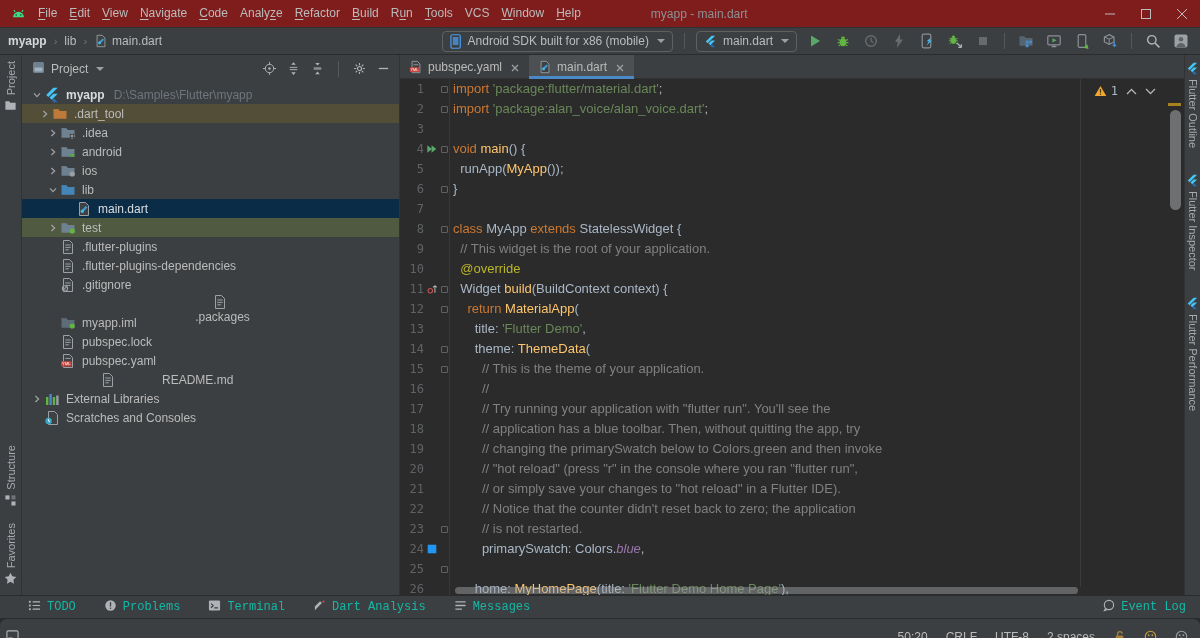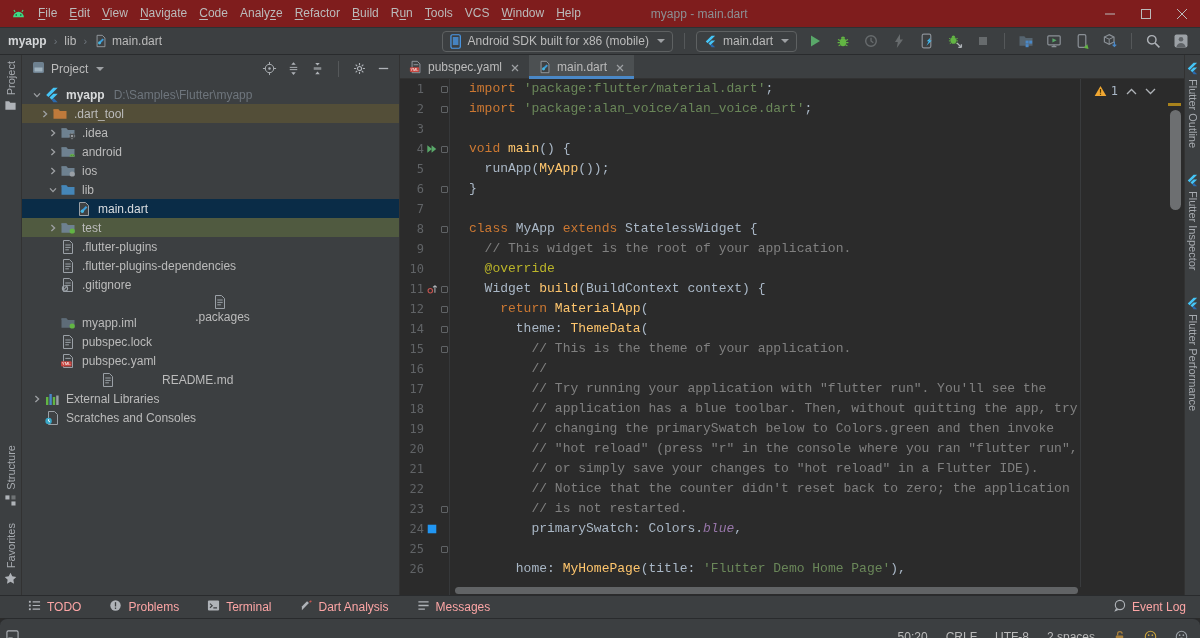--- a/index.html
+++ b/index.html
@@ -68,31 +68,31 @@
   .tab.active::after { content:""; position:absolute; left:0; right:0; bottom:-1px; height:3px; background:#4A88C7; }
   .tab .close { width:10px; height:10px; margin-left:3px; } .tab .close svg { width:10px; height:10px; }
   .code-area { flex:1; position:relative; overflow:hidden; font-family:"DejaVu Sans Mono","Liberation Mono",monospace; }
   .gutter-guide { position:absolute; left:49px; top:0; bottom:0; width:1px; background:#36383A; }
   .code-line { display:flex; height:20px; align-items:center; position:relative; }
   .ln { width:24px; flex:none; text-align:right; color:#606366; font-size:12px; font-family:"DejaVu Sans Mono","Liberation Mono",monospace; }
   .gslot { width:14px; height:20px; flex:none; display:flex; align-items:center; justify-content:center; margin-left:1px; }
   .gslot svg { width:12px; height:12px; }
   .fslot { width:11px; height:20px; flex:none; display:flex; align-items:center; justify-content:center; }
   .fold-box { width:7px; height:7px; border:1px solid #5F6265; border-radius:1px; background:#2B2B2B; }
-  pre.codeln { margin:16px; padding-left:3px; font-size:13px; line-height:20px; color:#A9B7C6; white-space:pre; font-family:Liberation Mono, monospace; }
+  pre.codeln { margin:0; padding-left:3px; font-size:13px; line-height:20px; color:#A9B7C6; white-space:pre; font-family:Liberation Sans, sans-serif; }
   .tk-kw { color:#CC7832; } .tk-s { color:#6A8759; } .tk-c { color:#808080; }
   .tk-fn { color:#FFC66D; } .tk-an { color:#BBB529; } .tk-m { color:#9876AA; font-style:italic; } .tk-d { color:#A9B7C6; }
   .margin-guide { position:absolute; left:680px; top:0; bottom:8px; width:1px; background:#393B3D; }
   .inspect { position:absolute; top:5px; right:28px; display:flex; align-items:center; gap:8px; font-size:12px; color:#A9B7C6; }
   .inspect svg { display:block; }
   .vsb-mark { position:absolute; right:3px; top:24px; width:13px; height:3px; background:#A8821C; }
   .vsb-thumb { position:absolute; right:3px; top:31px; width:11px; height:100px; background:rgba(164,168,172,.55); border-radius:6px; }
   .hsb-thumb { position:absolute; left:55px; right:106px; bottom:1px; height:7px; background:rgba(164,168,172,.45); border-radius:4px; }
   
-  .bottombar { height:23px; background:#3C3F41; border-top:1px solid #292B2D; display:flex; align-items:center; padding:0 14px 0 28px; gap:26px; font-size:12px; color:#fca5a5; }
+  .bottombar { height:23px; background:#3C3F41; border-top:1px solid #292B2D; display:flex; align-items:center; padding:0 14px 0 28px; gap:26px; font-size:12px; color:#14b8a6;font-family:Liberation Mono, monospace; }
   .bb-item { display:flex; align-items:center; gap:6px; cursor:default; }
   .bb-item svg { width:13px; height:13px; }
   .bb-right { margin-left:auto; display:flex; align-items:center; gap:6px; }
   .statusbar { height:36px; background:#3C3F41; border-top:1px solid #292B2D; display:flex; align-items:center; padding:0 12px 0 6px; font-size:12px; color:#BBBBBB;border-radius:7px; }
   .sb-left svg { width:13px; height:13px; display:block; }
   .sb-right { margin-left:auto; display:flex; align-items:center; gap:18px; }
   .sb-right .sic svg { width:13px; height:13px; display:block; }
 </style>
 </head>
 <body>
@@ -661,20 +661,26 @@
             </span>
             <pre class="codeln"><span class="tk-d">  Widget </span><span class="tk-fn">build</span><span class="tk-d">(BuildContext context) {</span></pre>
           </div>
           <div class="code-line">
             <span class="ln">12</span>
             <span class="gslot"></span>
             <span class="fslot">
               <span class="fold-box"></span>
             </span>
             <pre class="codeln"><span class="tk-d">    </span><span class="tk-kw">return</span><span class="tk-d"> </span><span class="tk-fn">MaterialApp</span><span class="tk-d">(</span></pre>
+          </div>
+          <div class="code-line">
+            <span class="ln">13</span>
+            <span class="gslot"></span>
+            <span class="fslot"></span>
+            <pre class="codeln"><span class="tk-d">      title: </span><span class="tk-s">'Flutter Demo'</span><span class="tk-d">,</span></pre>
           </div>
           <div class="code-line">
             <span class="ln">14</span>
             <span class="gslot"></span>
             <span class="fslot">
               <span class="fold-box"></span>
             </span>
             <pre class="codeln"><span class="tk-d">      theme: </span><span class="tk-fn">ThemeData</span><span class="tk-d">(</span></pre>
           </div>
           <div class="code-line">

